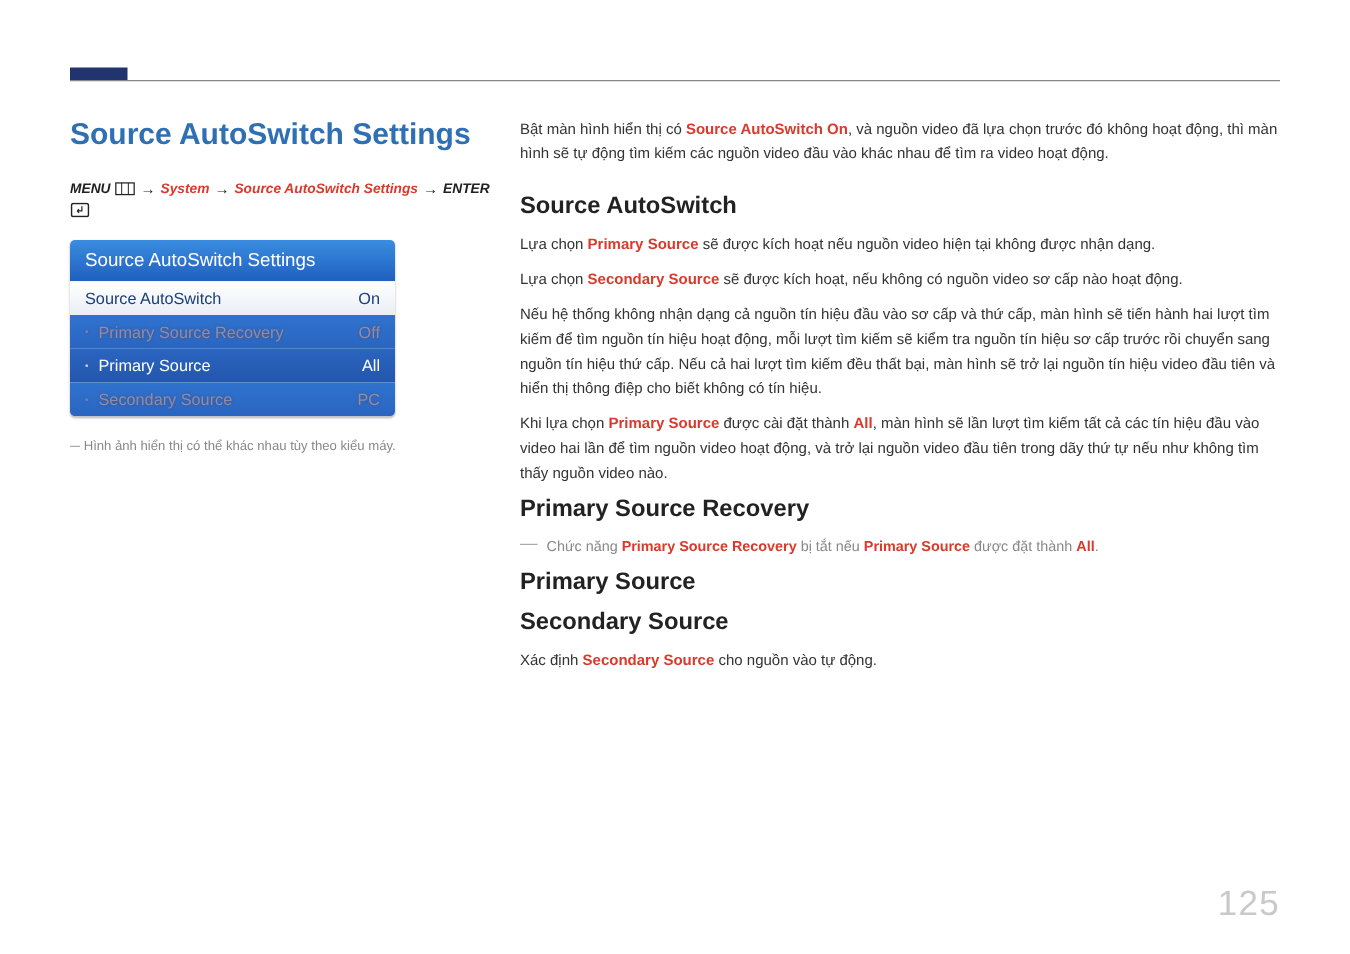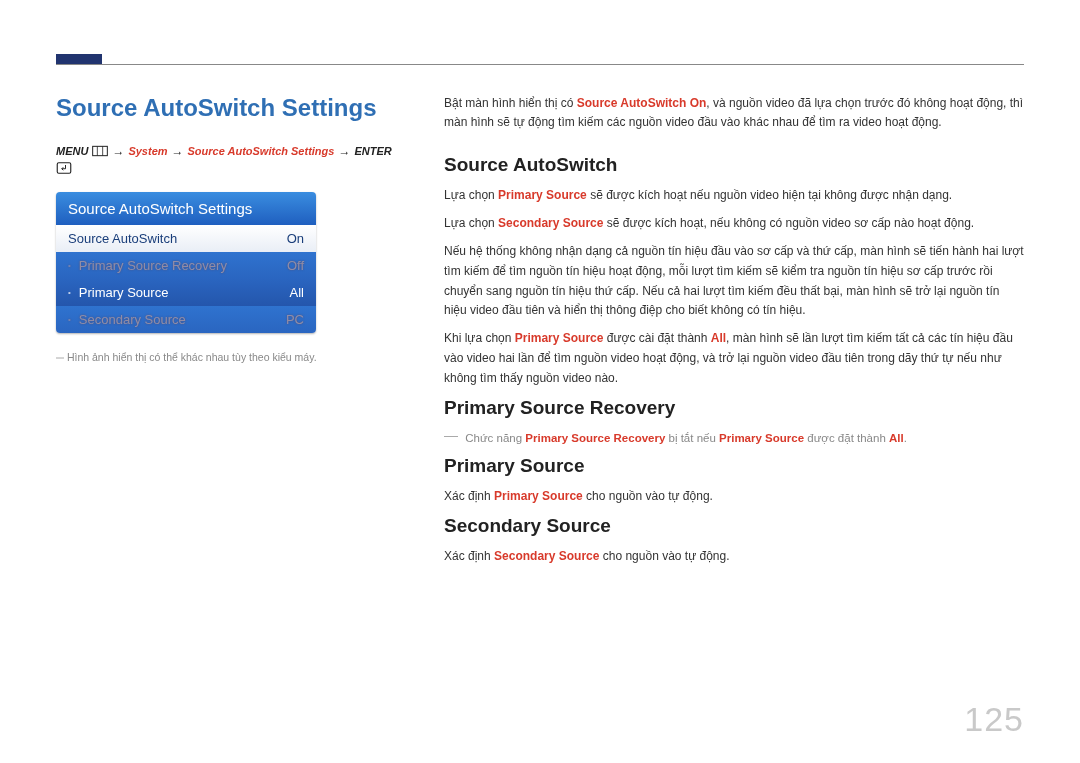--- a/index.html
+++ b/index.html
@@ -28,21 +28,21 @@
     height: 10px;
     background: #21346f;
   }
   .page {
     position: absolute;
     top: 94px;
     left: 56px;
     right: 56px;
     bottom: 40px;
     display: flex;
-    gap: 48px;
+    gap: 20px;
   }
   .left-col {
     width: 340px;
     flex: 0 0 340px;
   }
   .right-col {
     flex: 1;
     min-width: 0;
   }
   .page-title {
@@ -130,21 +130,21 @@
     font-size: 11.5px;
     color:#888;
     line-height:1.6;
     margin-bottom:8px;
   }
   .note-dash { display:inline-block; width:14px; height:1px; background:#aaa; vertical-align:middle; margin-right:4px; position:relative; top:-2px;}
   .page-number {
     position: absolute;
     right: 56px;
     bottom: 24px;
-    font-size: 34px;
+    font-size: 28px;
     color: #c9c9c9;
     font-weight: 300;
     letter-spacing: 1px;
   }
   
   svg.menu-ico, svg.enter-ico { width:16px; height:12px; vertical-align:middle; }
 </style>
 </head>
 <body>
 
@@ -232,23 +232,20 @@
       <span>Khi lựa chọn </span><span class="hl">Primary Source</span><span> được cài đặt thành </span><span class="hl">All</span><span>, màn hình sẽ lần lượt tìm kiếm tất cả các tín hiệu đầu vào video hai lần để tìm nguồn video hoạt động, và trở lại nguồn video đầu tiên trong dãy thứ tự nếu như không tìm thấy nguồn video nào.</span>
     </p>
 
     <h2 class="section">Primary Source Recovery</h2>
     <p class="note">
       <span class="note-dash"></span>
       <span>Chức năng </span><span class="hl">Primary Source Recovery</span><span> bị tắt nếu </span><span class="hl">Primary Source</span><span> được đặt thành </span><span class="hl">All</span><span>.</span>
     </p>
 
     <h2 class="section">Primary Source</h2>
-    <p class="para">
-      <span>Xác định </span><span class="hl">Primary Source</span><span> cho nguồn vào tự động.</span>
-    </p>
 
     <h2 class="section">Secondary Source</h2>
     <p class="para">
       <span>Xác định </span><span class="hl">Secondary Source</span><span> cho nguồn vào tự động.</span>
     </p>
   </div>
 </div>
 
 <div class="page-number">125</div>
 

